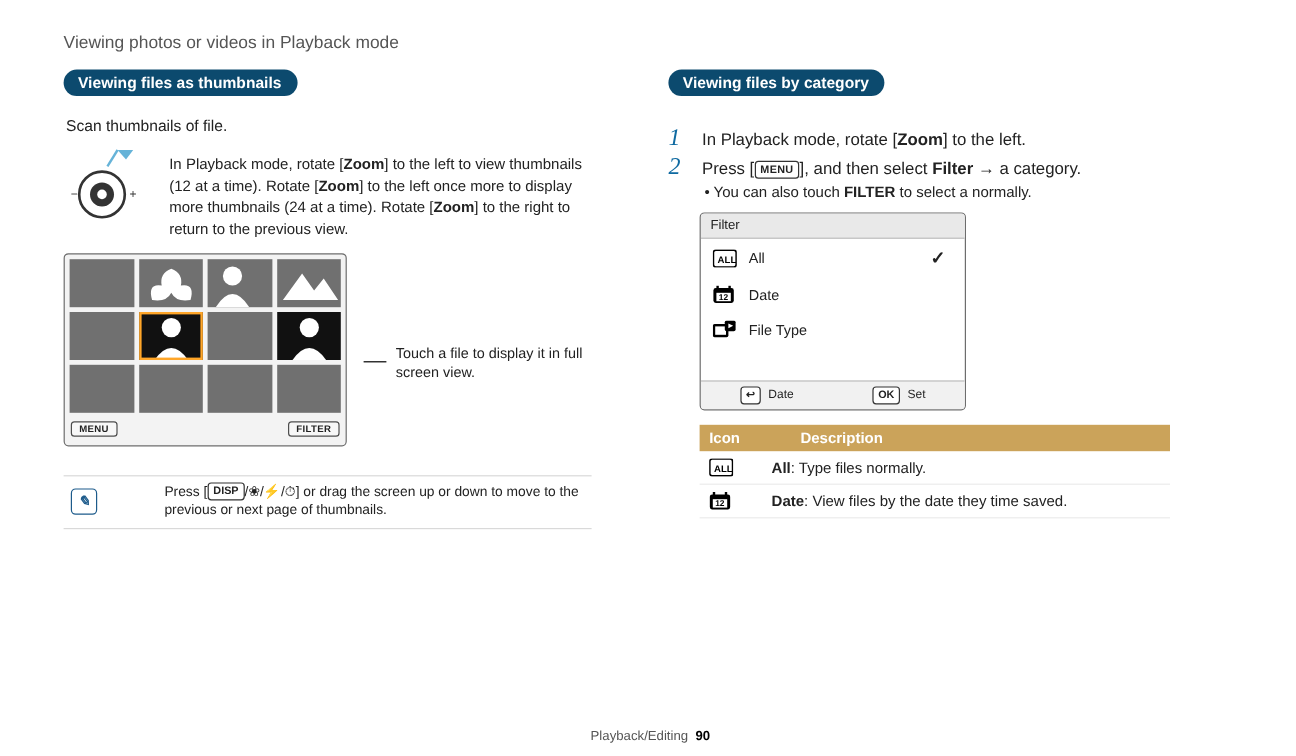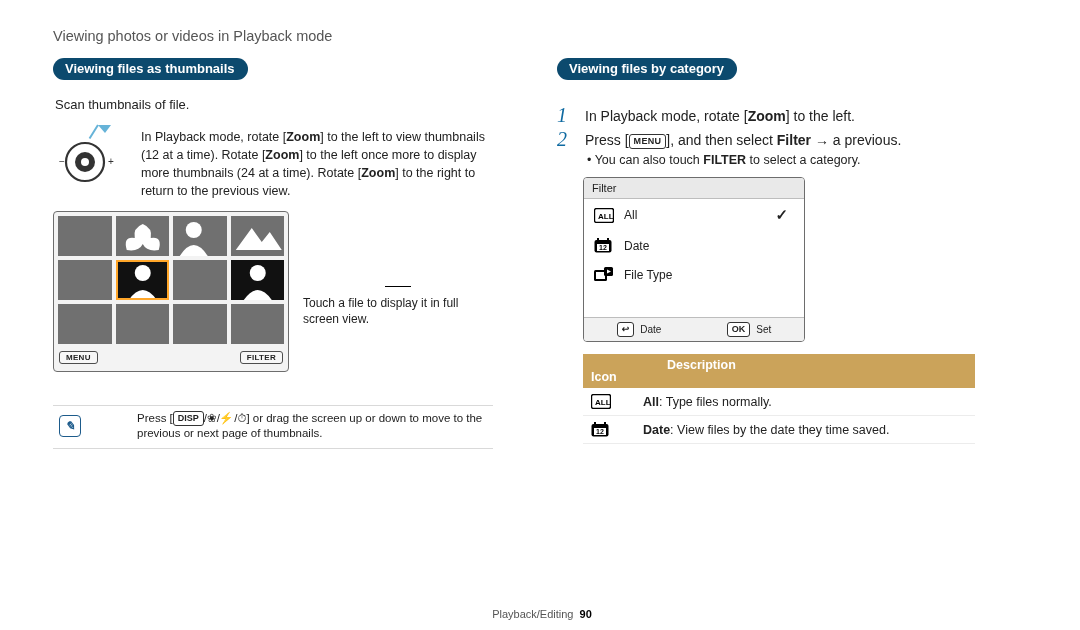--- a/index.html
+++ b/index.html
@@ -90,21 +90,20 @@
     font-weight: 700;
     letter-spacing: 0.3px;
     padding: 1px 6px;
   }
   .thumb-annot {
     display: flex;
     align-items: center;
     margin-top: -86px;
     margin-left: 250px;
     gap: 8px;
-    flex-direction: column;
   }
   .thumb-annot-line {
     width: 26px;
     height: 1px;
     background: #000;
     margin-top: 0;
   }
   .thumb-annot-text { font-size: 12px; max-width: 195px; line-height: 1.35; }
 
   .note-bar {
@@ -188,21 +187,21 @@
     width: 392px;
     font-size: 12.5px;
   }
   .desc-head {
     background: #cba35a;
     color: #fff;
     font-weight: 600;
     display:flex;
     padding: 4px 8px;
   }
-  .desc-head .c1 { width: 76px; margin-top: 12px; }
+  .desc-head .c1 { width: 76px; }
   .desc-row {
     display:flex;
     padding: 6px 8px;
     align-items: center;
     border-bottom: 1px solid #ececec;
   }
   .desc-row .c1 { width: 52px; text-align:left; }
   .footer {
     position: absolute;
     bottom: 10px;
@@ -308,25 +307,25 @@
       <div class="steps">
         <div class="step-row">
           <div class="step-num">1</div>
           <div class="step-text">
             <span>In Playback mode, rotate [</span><b>Zoom</b><span>] to the left.</span>
           </div>
         </div>
         <div class="step-row">
           <div class="step-num">2</div>
           <div class="step-text">
-            <span>Press [</span><span class="kbd menu-kbd">MENU</span><span>], and then select </span><b>Filter</b><span> → </span><span>a previous.</span>
+            <span>Press [</span><span class="kbd menu-kbd">MENU</span><span>], and then select </span><b>Filter</b><span> → </span><span>a category.</span>
           </div>
         </div>
         <div class="sub-bullet">
-          <span>You can also touch </span><b>FILTER</b><span> to select a category.</span>
+          <span>You can also touch </span><b>FILTER</b><span> to select a normally.</span>
         </div>
       </div>
 
       <div class="filter-panel">
         <div class="filter-head">Filter</div>
         <div class="filter-item">
           <span class="filter-icon">
             <svg width="20" height="15" viewBox="0 0 20 15">
                 <rect x="0.5" y="0.5" width="19" height="14" rx="2" fill="none" stroke="#000" stroke-width="1.4"></rect>
                 <text x="4" y="11" font-size="8" font-weight="700" fill="#000">ALL</text>

